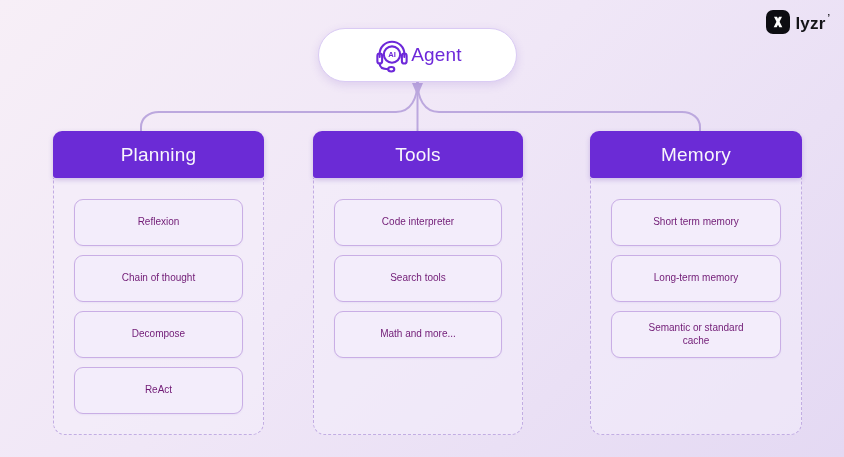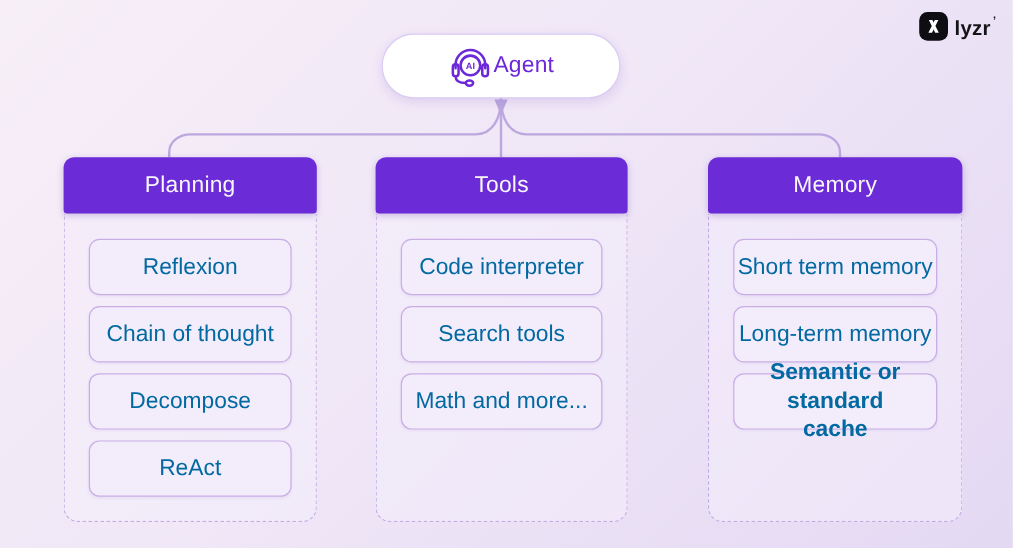--- a/index.html
+++ b/index.html
@@ -51,22 +51,22 @@
     border:1.6px dashed #C2ADE3;border-top:none;border-radius:0 0 12px 12px;
     background:rgba(244,238,252,0.55);
     padding:21px 20px 0 20px;
   }
   .item{
     box-sizing:border-box;height:47px;margin-bottom:9px;
     background:#F3EDFB;border:1.5px solid #C9AEE5;border-radius:9px;
     display:flex;align-items:center;justify-content:center;text-align:center;
     box-shadow:0 1px 2px rgba(120,80,200,0.07);
   }
-  .item span{font-size:19px;font-weight:500;color:#0369a1;line-height:1.25;text-align:center;}
-  .item.wrap span{display:inline-block;max-width:118px;font-weight:bold;}
+  .item span{font-size:10px;font-weight:500;color:#701a75;line-height:1.25;text-align:center;}
+  .item.wrap span{display:inline-block;max-width:118px;}
 </style>
 </head>
 <body>
 
 <div class="canvas">
 
   <svg class="connectors" viewBox="0 0 844 457" xmlns="http://www.w3.org/2000/svg">
     <g stroke="#BCA8DE" stroke-width="2" fill="none">
       <path d="M417.5,82 L417.5,131"></path>
       <path d="M417.5,82 C417.5,98 411,112 396,112 L159,112 C149,112 141,118 141,127 L141,131"></path>

